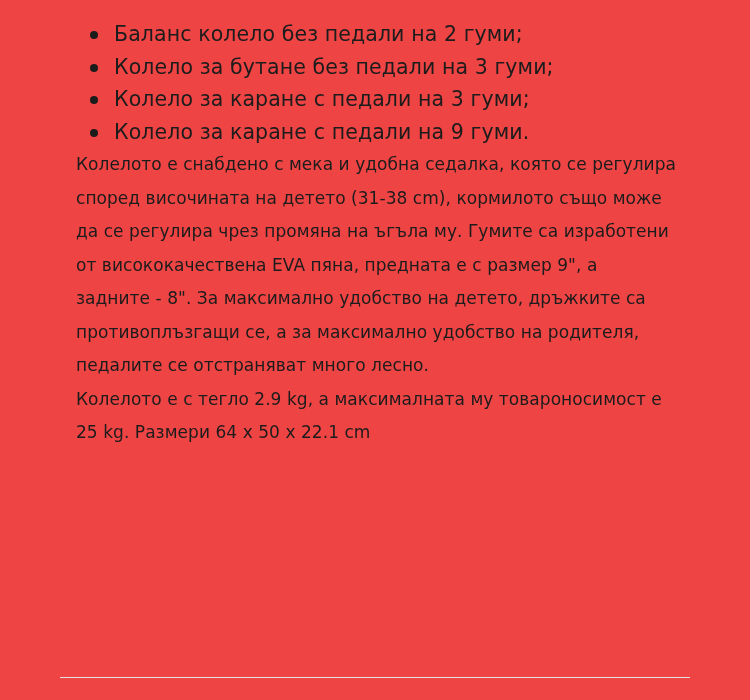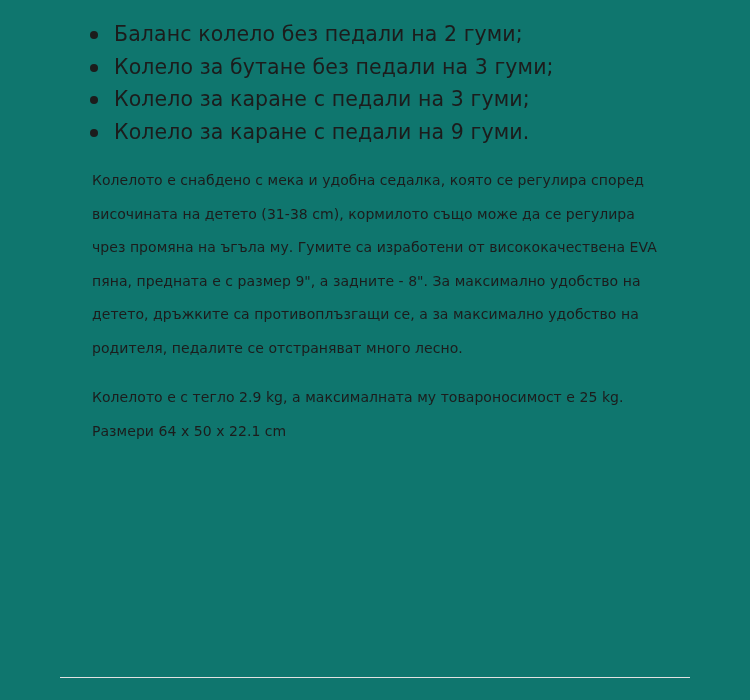--- a/index.html
+++ b/index.html
@@ -11,21 +11,21 @@
     height: 700px;
     background: #ffffff;
     font-family: "DejaVu Sans", sans-serif;
     color: #1a1a1a;
     overflow: hidden;
   }
   .page {
     position: relative;
     width: 750px;
     height: 700px;
-    background: #0f766e;
+    background: #ef4444;
     box-sizing: border-box;
   }
   .content {
     position: absolute;
     left: 76px;
     top: 18px;
     width: 600px;
   }
   ul.bullet-list {
     list-style: none;
@@ -43,24 +43,24 @@
   ul.bullet-list li .dot {
     position: absolute;
     left: 14px;
     top: 13px;
     width: 8px;
     height: 8px;
     background: #1c1c1c;
     border-radius: 50%;
   }
   p.para {
-    font-size: 14px;
+    font-size: 17px;
     line-height: 33.5px;
     color: #1c1c1c;
-    margin: 16px;
+    margin: 0;
     letter-spacing: 0.05px;
     text-align: left;
   }
   .para-block-1 {
     margin-top: 39px;
   }
   .para-block-2 {
     margin-top: 31px;
   }
   .bottom-rule {

